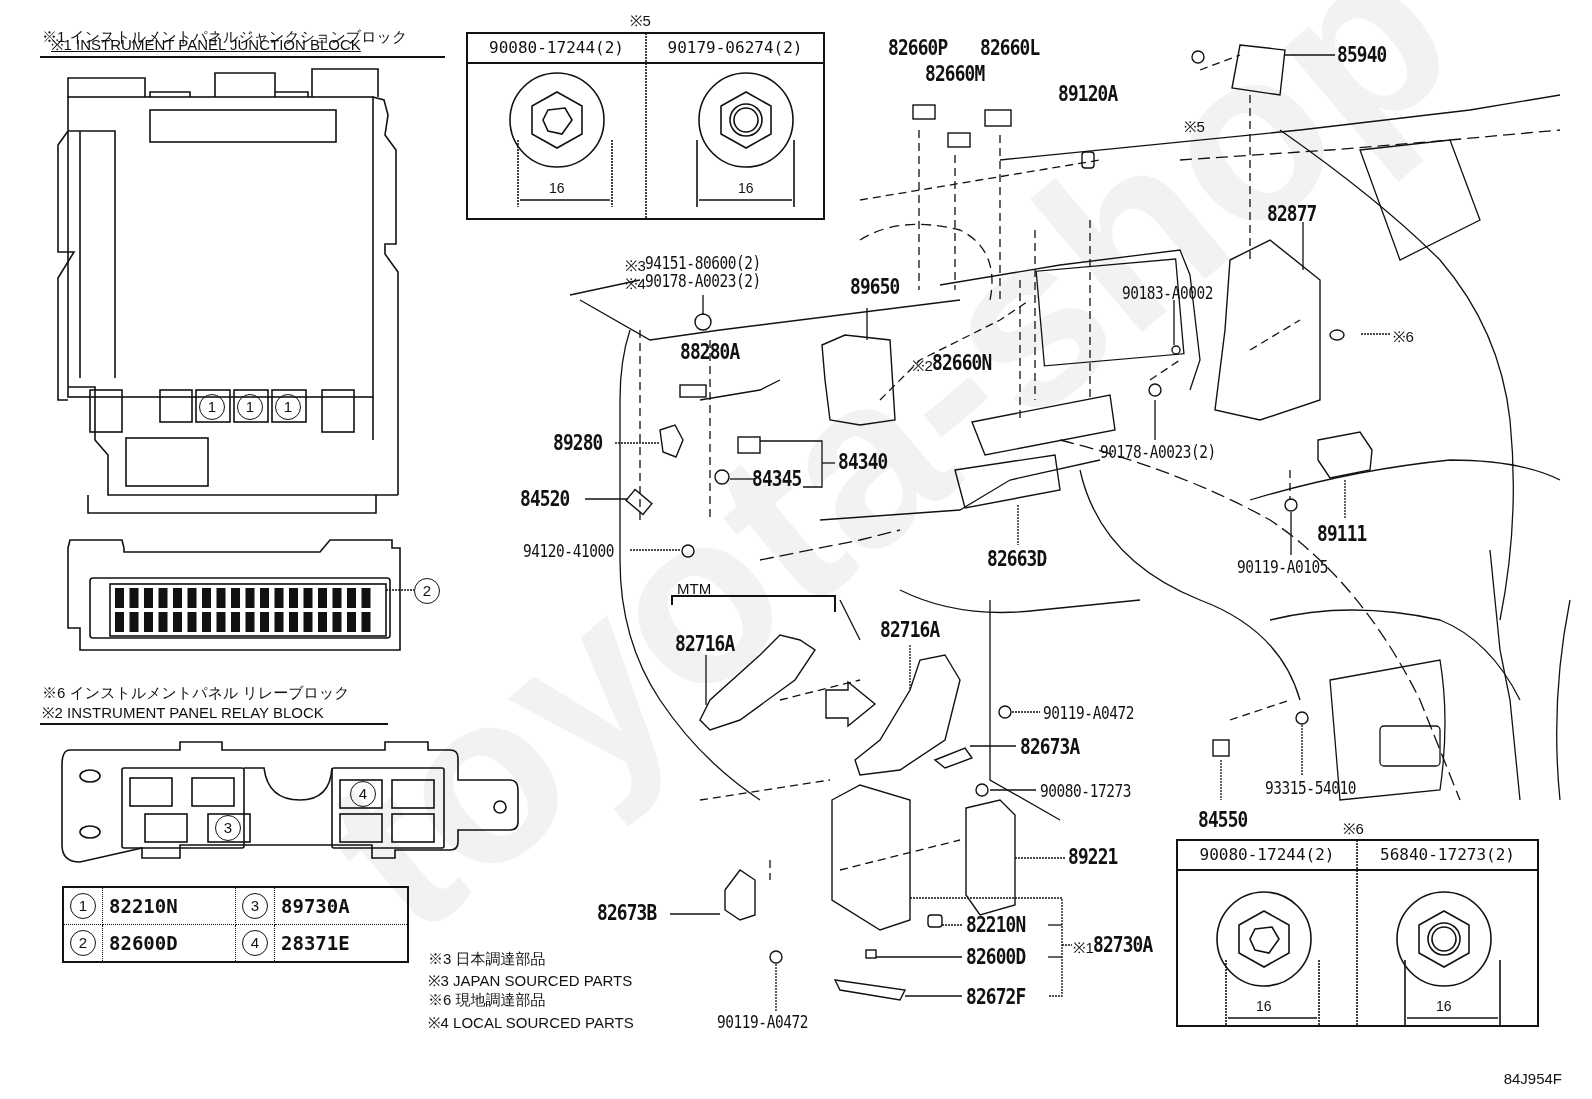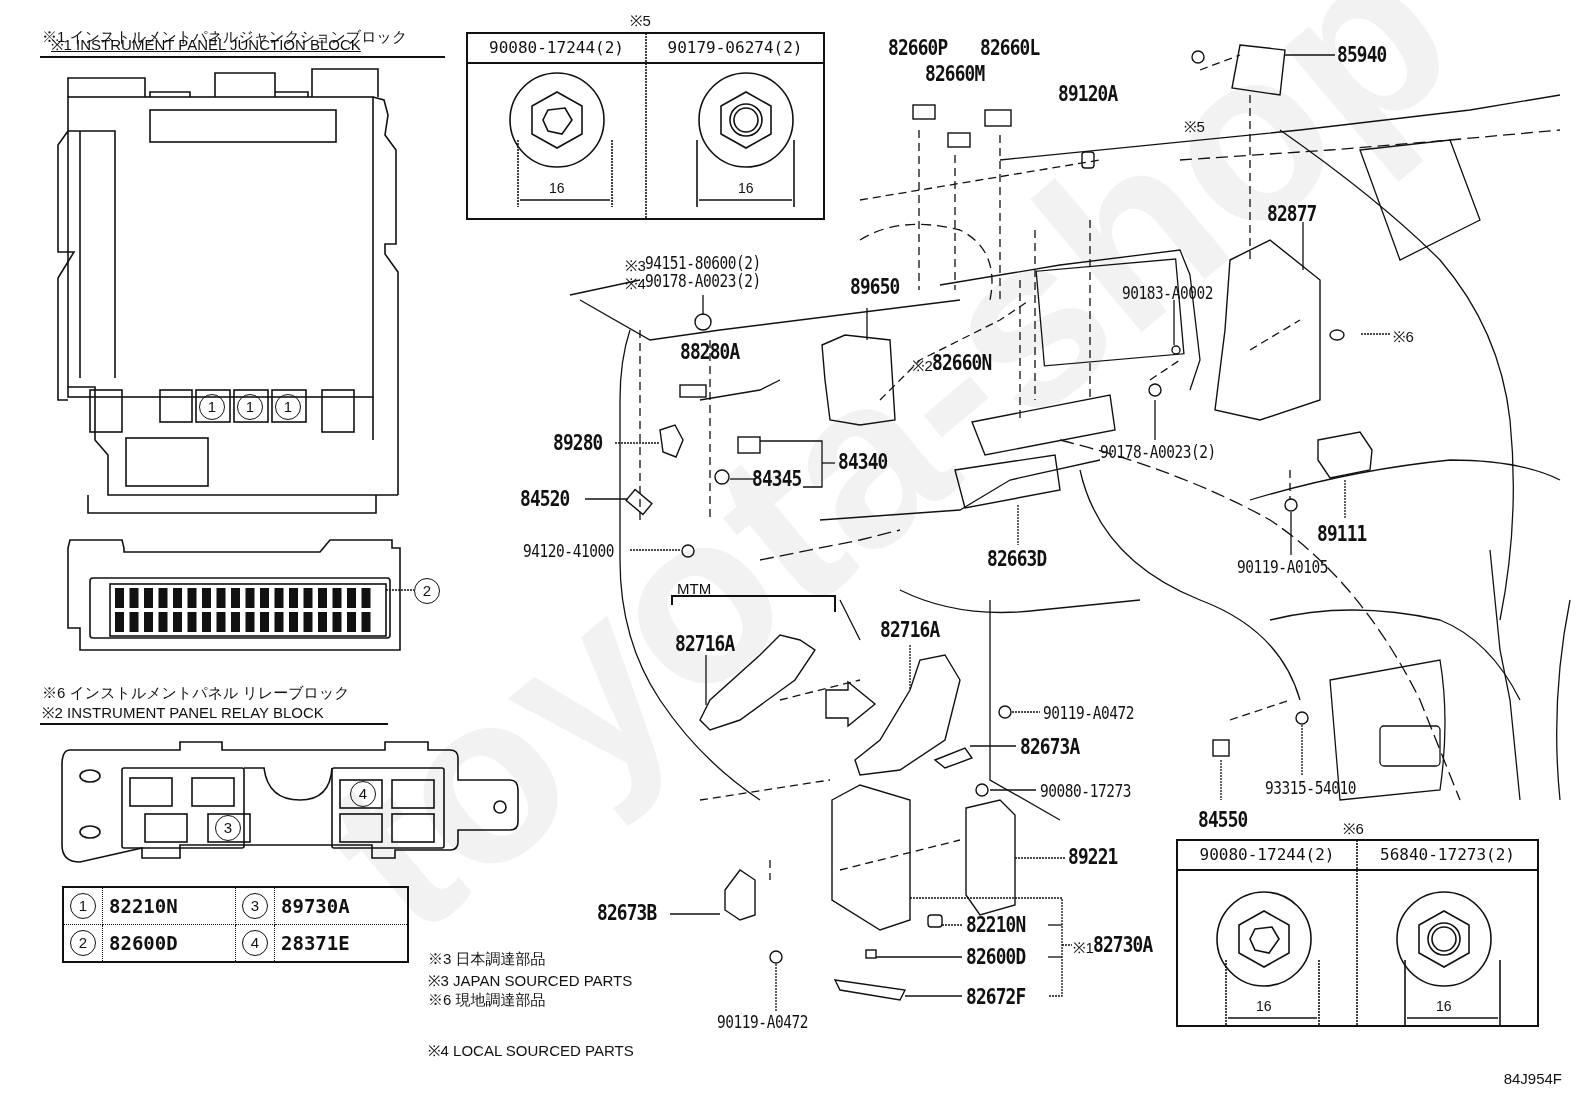--- a/index.html
+++ b/index.html
@@ -328,21 +328,21 @@
     <td class="pnc">82600D</td>
     <td><span class="circ">4</span></td>
     <td class="pnc">28371E</td>
   </tr>
 </tbody>
   </table>
 
 <div class="note" style="left:428px; top:950px;text-align:center;">※3  日本調達部品</div>
 <div class="note" style="left:428px; top:970px;">※3  JAPAN SOURCED PARTS</div>
 <div class="note" style="left:428px; top:991px;">※6  現地調達部品</div>
-<div class="note" style="left:428px; top:1012px;margin-top:28px;">※4  LOCAL SOURCED PARTS</div>
+<div class="note" style="left:428px; top:1012px;">※4  LOCAL SOURCED PARTS</div>
 
 <div class="note" style="left:630px; top:10px;">※5</div>
 <div class="boxhead" style="left:467px; top:38px; width:179px;">90080-17244(2)</div>
 <div class="boxhead" style="left:646px; top:38px; width:178px;">90179-06274(2)</div>
 <div class="dim" style="left:549px; top:180px;">16</div>
 <div class="dim" style="left:738px; top:180px;">16</div>
 
 <div class="note" style="left:1343px; top:818px;">※6</div>
 <div class="boxhead" style="left:1177px; top:845px; width:180px;">90080-17244(2)</div>
 <div class="boxhead" style="left:1357px; top:845px; width:181px;">56840-17273(2)</div>

